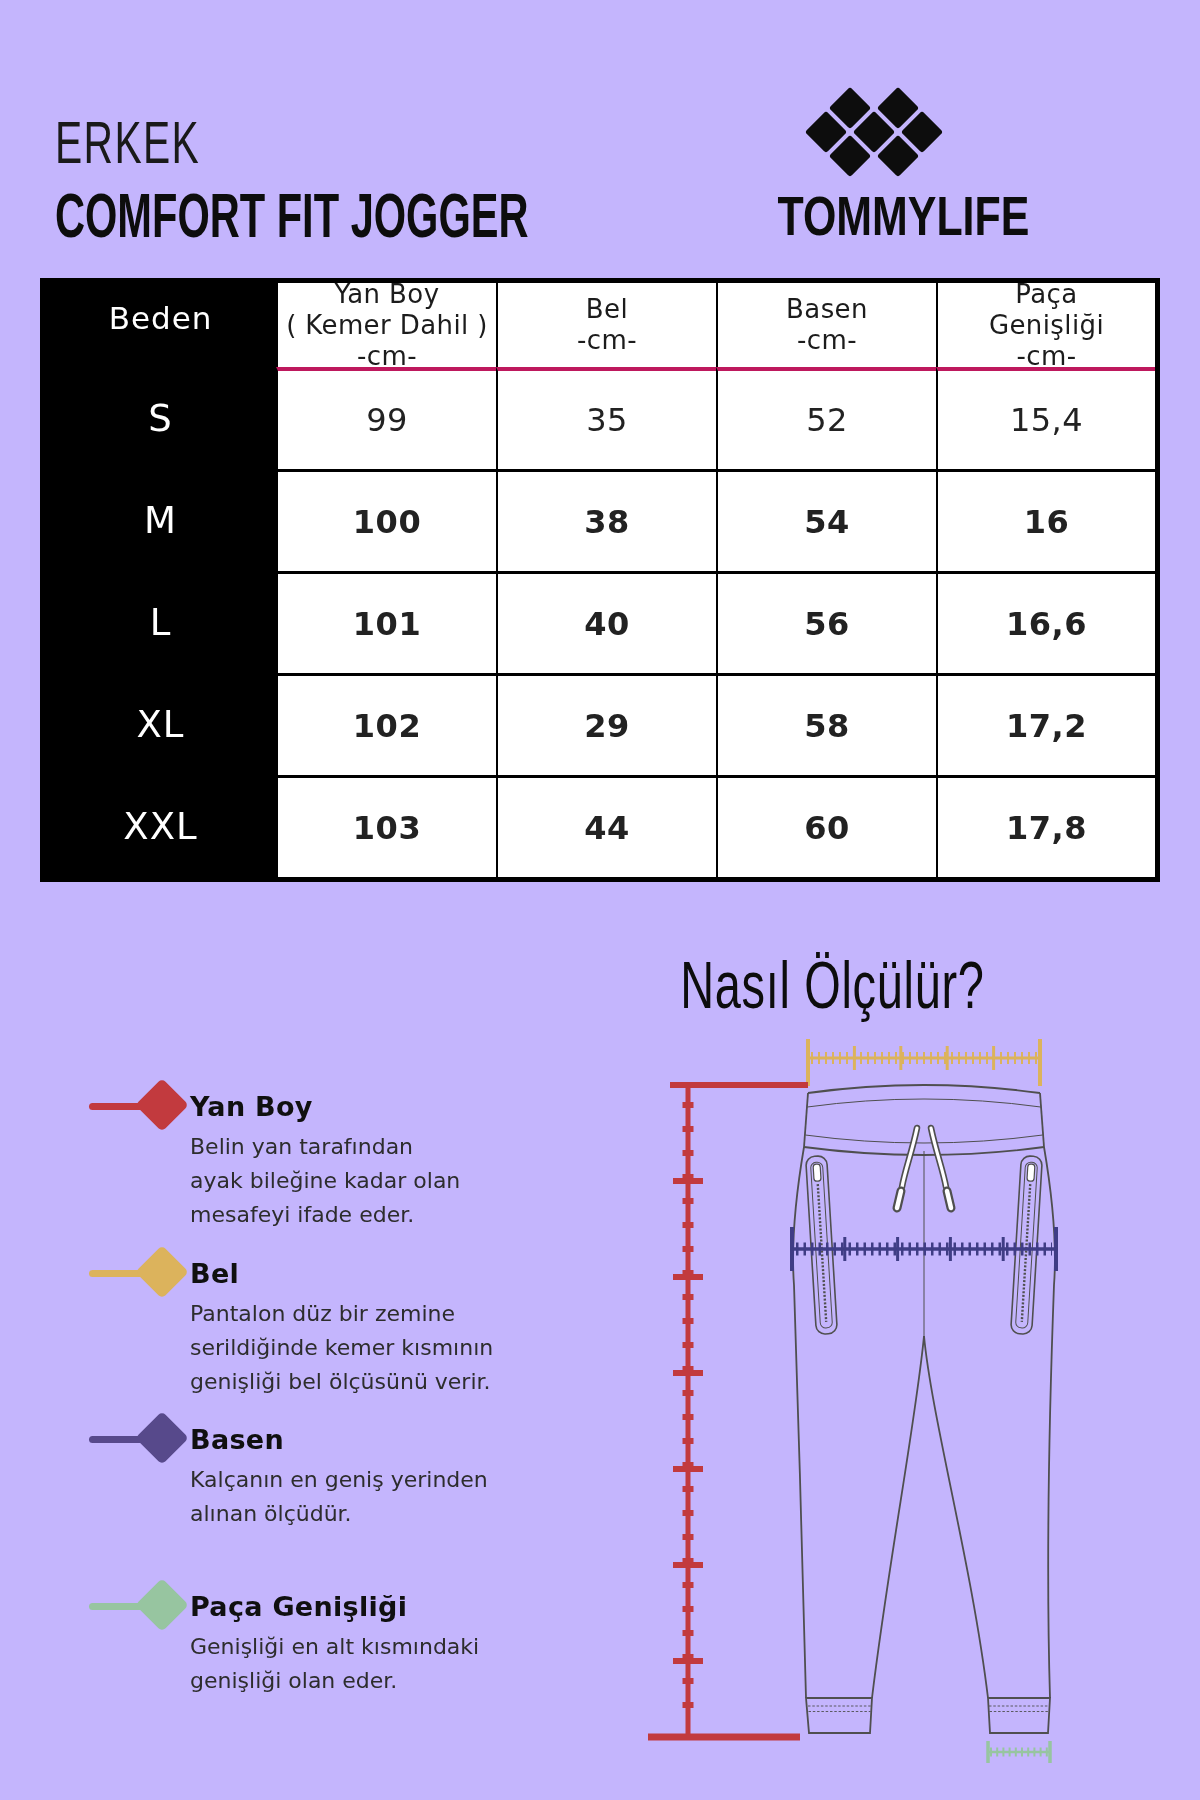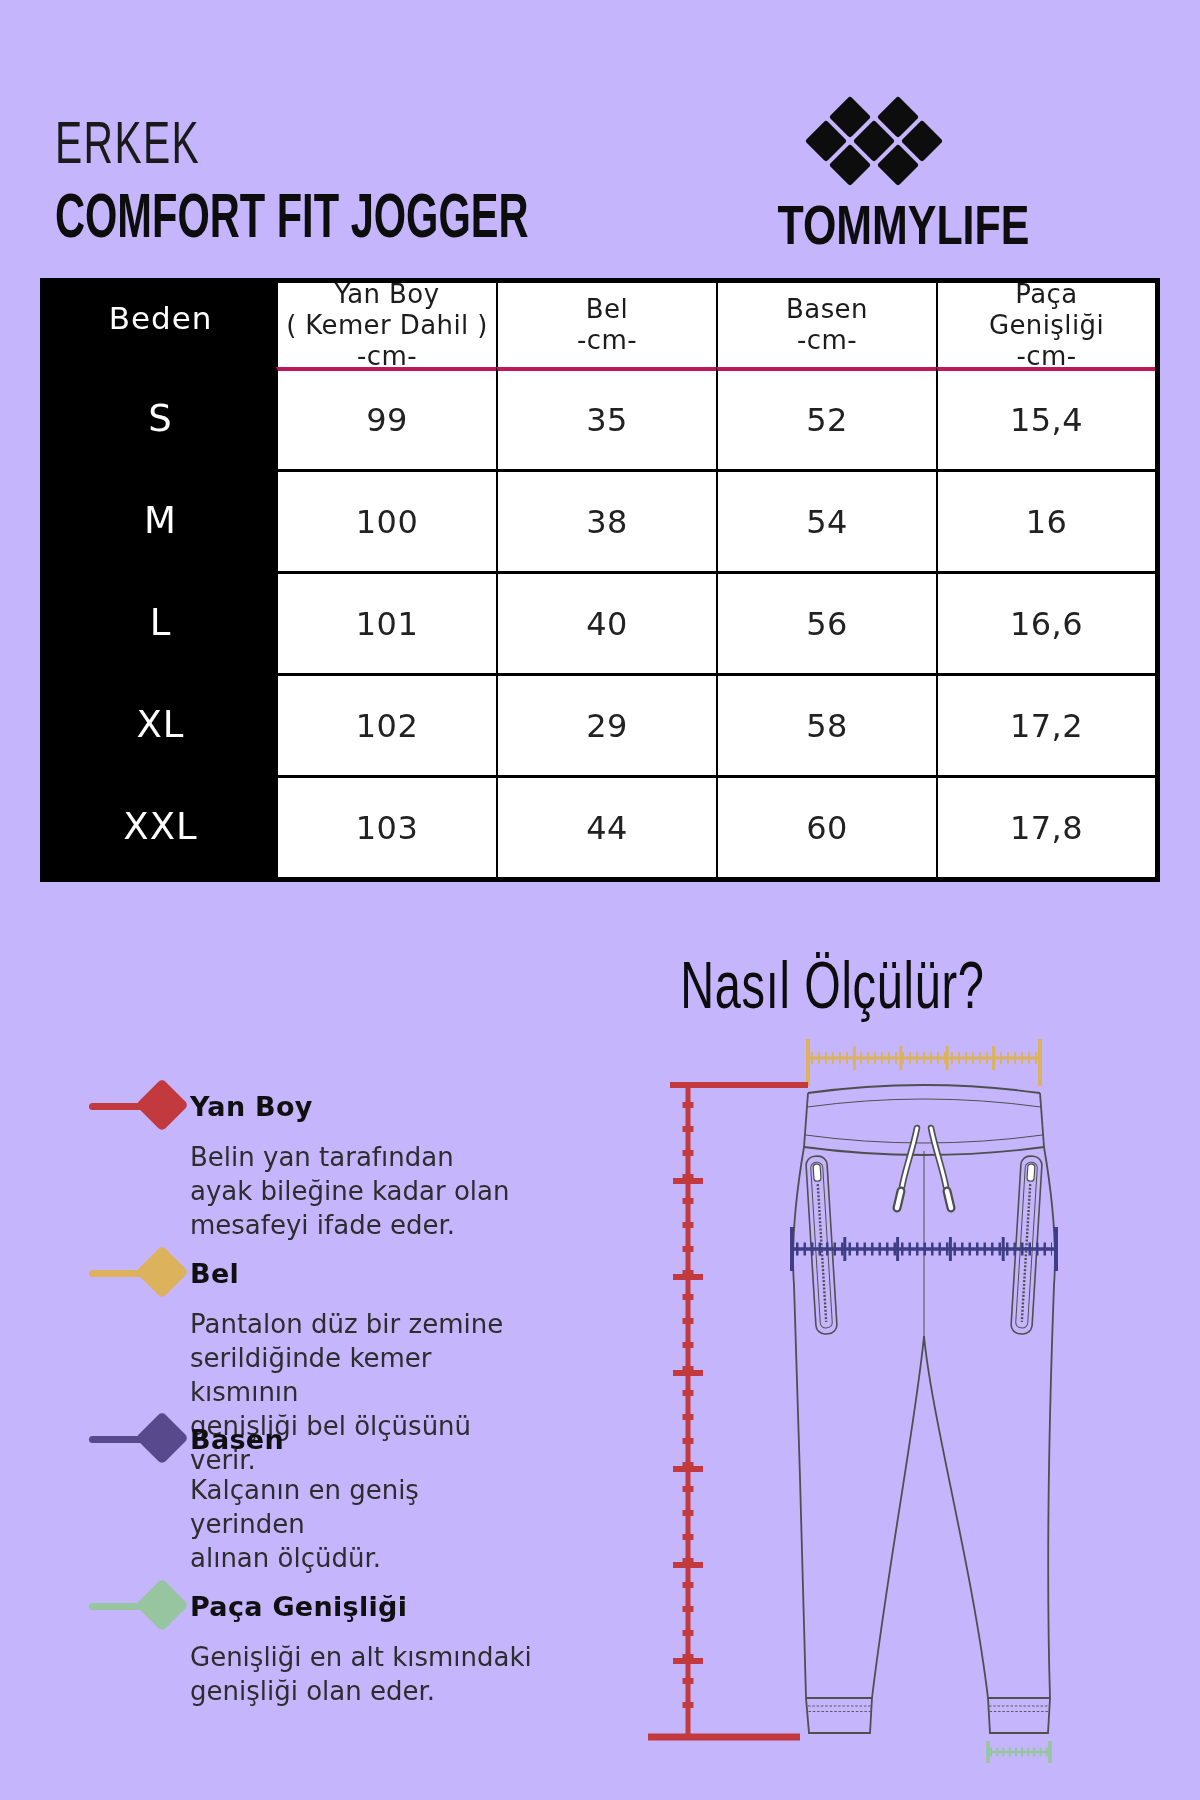--- a/index.html
+++ b/index.html
@@ -6,55 +6,55 @@
   .page{position:relative;width:1200px;height:1800px;background:#c4b5fd;overflow:hidden;
         font-family:"DejaVu Sans",sans-serif;color:#111;}
 
   
   .cond{display:inline-block;white-space:nowrap;transform-origin:left bottom;}
   .brand-left{position:absolute;left:55px;top:108px;}
   .category{font-family:"Liberation Sans",sans-serif;font-size:60px;font-weight:400;
             letter-spacing:2px;color:#1a1a1a;transform:scaleX(.68);}
   .product-title{font-family:"Liberation Sans",sans-serif;font-size:63px;font-weight:700;
             letter-spacing:0px;color:#0d0d0d;transform:scaleX(.66);margin-top:2px;}
-  .brand-right{position:absolute;left:742px;top:91px;width:264px;text-align:center;}
+  .brand-right{position:absolute;left:742px;top:82px;width:264px;text-align:center;}
   .brand-right svg{display:block;margin:0 auto;}
   .brand-name{font-family:"Liberation Sans",sans-serif;font-size:55px;font-weight:700;
             color:#0d0d0d;transform:scaleX(.78);transform-origin:center bottom;margin-top:2px;}
 
   
   .size-table{position:absolute;left:40px;top:278px;width:1120px;box-sizing:border-box;
               border:5px solid #000;background:#000;display:grid;
               grid-template-columns:231px 220px 220px 220px 219px;
               grid-template-rows:84px repeat(5,102px);}
   .cell{display:flex;flex-direction:column;align-items:center;justify-content:center;
         background:#fff;box-sizing:border-box;}
   .cell span{display:block;text-align:center;}
   .th{font-size:26px;line-height:31px;color:#1c1c1c;letter-spacing:.4px;}
   .size-col{background:#000;color:#fff;}
   .th-beden{justify-content:center;padding-bottom:14px;font-size:31px;letter-spacing:1px;}
   .vline{border-left:2.5px solid #000;}
-  .hline{border-top:3px solid #000;}
+  .hline{border-top:3px solid #000;font-weight:bold;}
   .hline-first{border-top:4px solid #be185d;}
   .td-size{font-size:37px;letter-spacing:1px;font-weight:400;}
   .td-val{font-size:32px;color:#222;letter-spacing:.5px;}
 
   
   .measure-heading{position:absolute;left:0;top:946px;width:1050px;text-align:right;}
   .measure-heading .cond{font-family:"Liberation Sans",sans-serif;font-size:67px;font-weight:400;
             color:#0d0d0d;transform:scaleX(.70);transform-origin:center bottom;letter-spacing:1px;}
 
   .legend{position:absolute;left:75px;top:1075px;width:460px;height:700px;}
   .legend-item{position:absolute;left:0;width:460px;}
   .legend-line{position:absolute;left:14px;top:13px;width:56px;height:7px;border-radius:4px;}
   .legend-diamond{position:absolute;left:68px;top:-4px;width:38px;height:38px;border-radius:5px;
                   transform:rotate(45deg);}
   .legend-title{margin-left:115px;font-size:27px;font-weight:700;line-height:33px;color:#101010;
                 letter-spacing:.3px;}
-  .legend-desc{margin-left:115px;margin-top:17px;font-size:26px;line-height:34px;color:#2d2d2d;}
+  .legend-desc{margin-left:115px;margin-top:7px;font-size:22px;line-height:34px;color:#2d2d2d;}
   .legend-desc span{display:block;}
   .m-red{background:#C23A3E;} .m-yellow{background:#DCB35C;}
   .m-purple{background:#57498B;} .m-green{background:#97C5A0;}
   .li-0{top:15px;} .li-1{top:182px;} .li-2{top:348px;} .li-3{top:515px;}
 
   
   .diagram{position:absolute;left:570px;top:900px;}
 </style>
 </head>
 <body>

